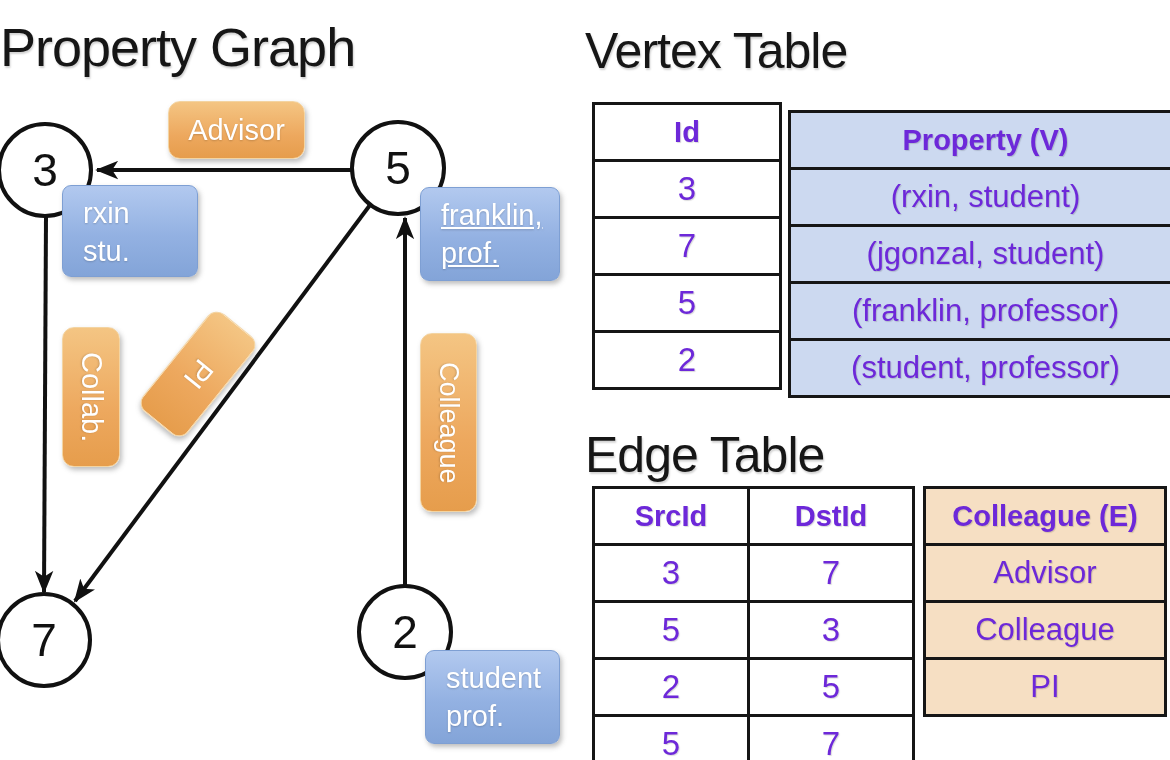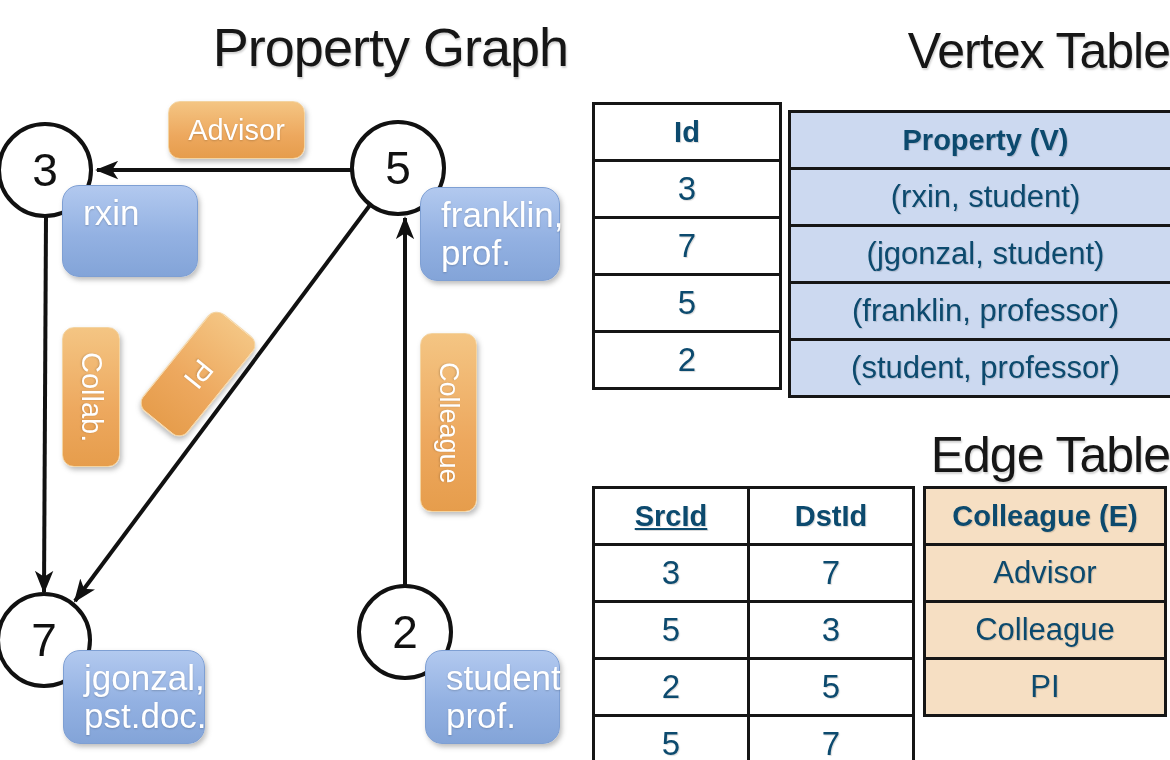--- a/index.html
+++ b/index.html
@@ -1,57 +1,57 @@
 <!DOCTYPE html>
 <html><head>
 <meta charset="utf-8">
 <style>
   html,body{margin:0;padding:0;background:#ffffff;}
   #canvas{
     position:relative;width:1170px;height:760px;background:#ffffff;overflow:hidden;
     font-family:"Liberation Sans",sans-serif;color:#111;
   }
   .title{
-    position:absolute;text-align:right;font-weight:400;color:#161616;
+    position:absolute;text-align:left;font-weight:400;color:#161616;
     letter-spacing:-1px;text-shadow:1px 2px 2px rgba(0,0,0,0.18);white-space:nowrap;
   }
   #title-graph{left:0;top:16px;width:568px;font-size:54px;}
   #title-vertex{left:585px;top:14px;width:585px;font-size:50px;margin-top:8px;}
   #title-edge{left:585px;top:396px;width:585px;font-size:50px;margin-top:30px;}
 
   
   #edges-svg{position:absolute;left:0;top:0;}
   .node{
     position:absolute;width:92px;height:92px;border-radius:50%;
     display:flex;align-items:center;justify-content:center;
     font-size:46px;color:#111;pointer-events:none;
   }
   .vlabel{
-    position:absolute;border-radius:17px;color:#fff;
+    position:absolute;border-radius:9px;color:#fff;
     background:linear-gradient(180deg,#b2c9ef 0%,#93b1e2 55%,#83a4d8 100%);
     border:1px solid #7e9fd3;
     box-shadow:2px 3px 5px rgba(110,110,110,0.45);
-    padding:8px 0 0 20px;font-size:35px;line-height:38px;
+    padding:8px 0 0 20px;font-size:29px;line-height:38px;
     text-shadow:0 1px 2px rgba(0,0,0,0.18);
   }
   .elabel{
     position:absolute;border-radius:12px;color:#fff;
     background:linear-gradient(180deg,#f4c583 0%,#eda85e 60%,#e69d4c 100%);
     border:1px solid #f3d4a2;
     box-shadow:2px 3px 5px rgba(110,110,110,0.45);
     display:flex;align-items:center;justify-content:center;
     font-size:29px;text-shadow:0 1px 2px rgba(0,0,0,0.18);
   }
   .elabel.vert span{writing-mode:vertical-rl;text-orientation:mixed;}
 
   
   table{border-collapse:collapse;position:absolute;table-layout:fixed;}
   td{
     border:3px solid #161616;text-align:center;vertical-align:middle;
-    padding:0;height:54px;font-size:31px;color:#0c4a6e;
+    padding:0;height:54px;font-size:31px;color:#6d28d9;
     text-shadow:1px 1px 1px rgba(0,0,0,0.15);
   }
   td.hdr{font-weight:bold;font-size:29px;}
   td.num{font-size:33px;}
   .vcell{background:#ccd9f0;}
   .ecell{background:#f6dfc3;}
 </style>
 </head>
 <body>
 
@@ -82,28 +82,25 @@
     <circle cx="405" cy="632" r="46" fill="#fff" stroke="#111" stroke-width="4"></circle>
   </svg>
 
   <div class="node" style="left:-1px;top:124px;">3</div>
   <div class="node" style="left:352px;top:122px;">5</div>
   <div class="node" style="left:-2px;top:594px;">7</div>
   <div class="node" style="left:359px;top:586px;">2</div>
 
   <div class="vlabel" style="left:62px;top:185px;width:114px;height:82px;">
     <div>rxin</div>
-  </div>
-  <div class="vlabel" style="left:420px;top:187px;width:118px;height:84px;">
+    <div>stu.</div>
+  </div>
+  <div class="vlabel" style="left:420px;top:187px;width:118px;height:84px;text-decoration:underline;">
     <div>franklin,</div>
     <div>prof.</div>
-  </div>
-  <div class="vlabel" style="left:63px;top:650px;width:120px;height:84px;">
-    <div>jgonzal,</div>
-    <div>pst.doc.</div>
   </div>
   <div class="vlabel" style="left:425px;top:650px;width:113px;height:84px;">
     <div>student</div>
     <div>prof.</div>
   </div>
 
   <div class="elabel" style="left:168px;top:101px;width:135px;height:56px;">
     <span>Advisor</span>
   </div>
   <div class="elabel vert" style="left:62px;top:327px;width:56px;height:138px;">
@@ -152,21 +149,21 @@
         </tr>
     <tr>
           <td class="vcell">(student, professor)</td>
         </tr>
   </tbody>
     </table>
 
   <table style="left:592px;top:486px;width:323px;">
     <tbody>
         <tr>
-      <td class="hdr" style="width:152px;text-decoration:underline;">SrcId</td>
+      <td class="hdr" style="width:152px;">SrcId</td>
       <td class="hdr">DstId</td>
     </tr>
     <tr>
       <td class="num">3</td>
       <td class="num">7</td>
     </tr>
     <tr>
       <td class="num">5</td>
       <td class="num">3</td>
     </tr>

